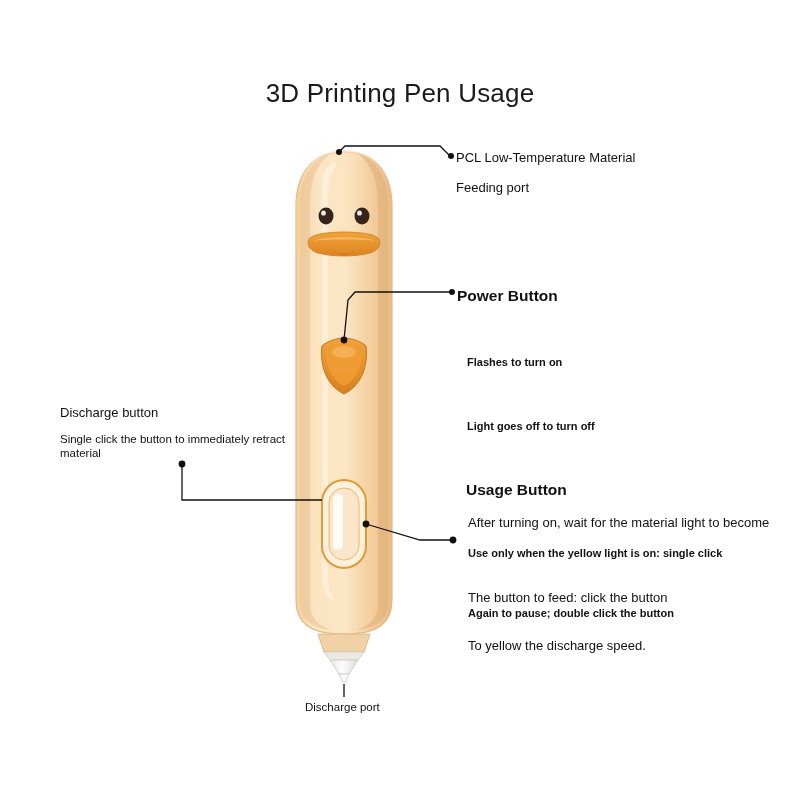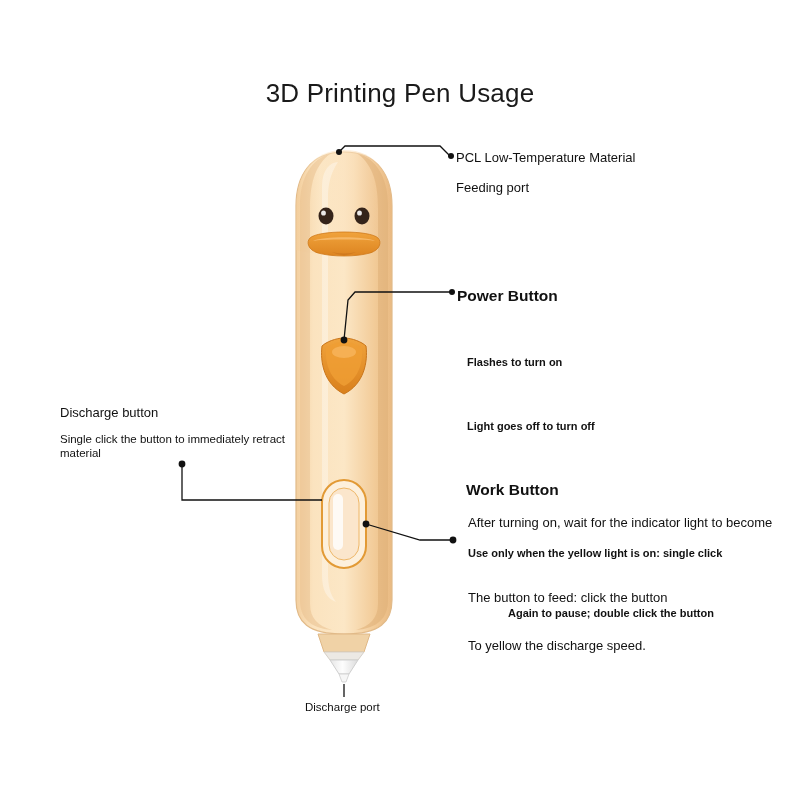--- a/index.html
+++ b/index.html
@@ -52,21 +52,21 @@
   #lbl-feed { left: 456px; top: 180px; }
   #lbl-power { left: 457px; top: 286px; }
   #lbl-power-1 { left: 467px; top: 325px; }
   #lbl-power-2 { left: 467px; top: 356px; }
   #lbl-power-3 { left: 467px; top: 393px; }
   #lbl-power-4 { left: 467px; top: 420px; }
   #lbl-work { left: 466px; top: 480px; }
   #lbl-work-1 { left: 468px; top: 515px; }
   #lbl-work-2 { left: 468px; top: 547px; }
   #lbl-work-3 { left: 468px; top: 578px; margin-top: 12px; }
-  #lbl-work-4 { left: 468px; top: 607px; margin-left: 40px; }
+  #lbl-work-4 { left: 468px; top: 607px; }
   #lbl-work-5 { left: 468px; top: 638px; }
   #lbl-discharge-btn { left: 60px; top: 405px; }
   #lbl-discharge-desc { left: 60px; top: 432px; width: 230px; }
   #lbl-discharge-port { left: 305px; top: 700px; }
 </style>
 </head>
 <body>
 
 <div id="page">
 
@@ -193,22 +193,22 @@
     </g>
   </svg>
 
   <div class="lbl t-reg" id="lbl-pcl">PCL Low-Temperature Material</div>
   <div class="lbl t-reg" id="lbl-feed">Feeding port</div>
 
   <div class="lbl h-strong" id="lbl-power">Power Button</div>
   <div class="lbl t-med" id="lbl-power-2">Flashes to turn on</div>
   <div class="lbl t-med" id="lbl-power-4">Light goes off to turn off</div>
 
-  <div class="lbl h-strong2" id="lbl-work">Work Button</div>
-  <div class="lbl t-reg" id="lbl-work-1">After turning on, wait for the indicator light to become</div>
+  <div class="lbl h-strong2" id="lbl-work">Usage Button</div>
+  <div class="lbl t-reg" id="lbl-work-1">After turning on, wait for the material light to become</div>
   <div class="lbl t-med" id="lbl-work-2">Use only when the yellow light is on: single click</div>
   <div class="lbl t-reg" id="lbl-work-3">The button to feed: click the button</div>
   <div class="lbl t-med" id="lbl-work-4">Again to pause; double click the button</div>
   <div class="lbl t-reg" id="lbl-work-5">To yellow the discharge speed.</div>
 
   <div class="lbl t-reg" id="lbl-discharge-btn">Discharge button</div>
   <div class="lbl t-sm wrap" id="lbl-discharge-desc">Single click the button to immediately retract material</div>
 
   <div class="lbl t-sm" id="lbl-discharge-port">Discharge port</div>
 

